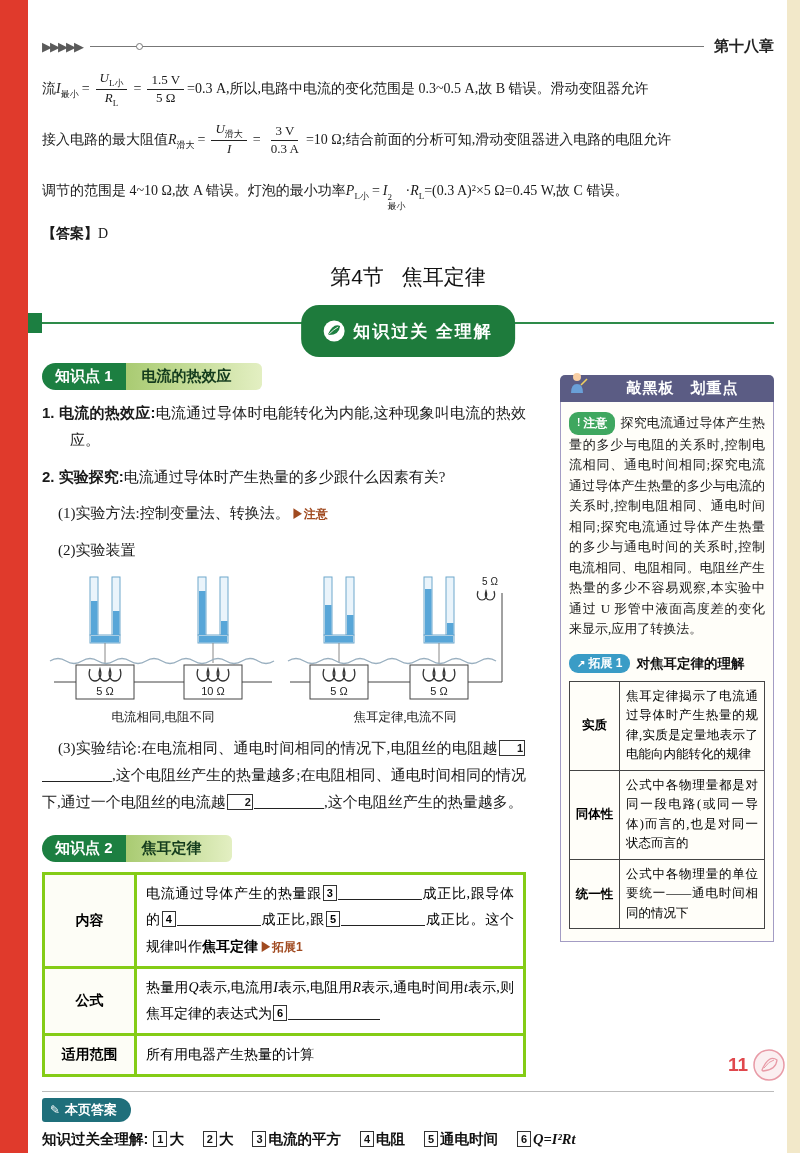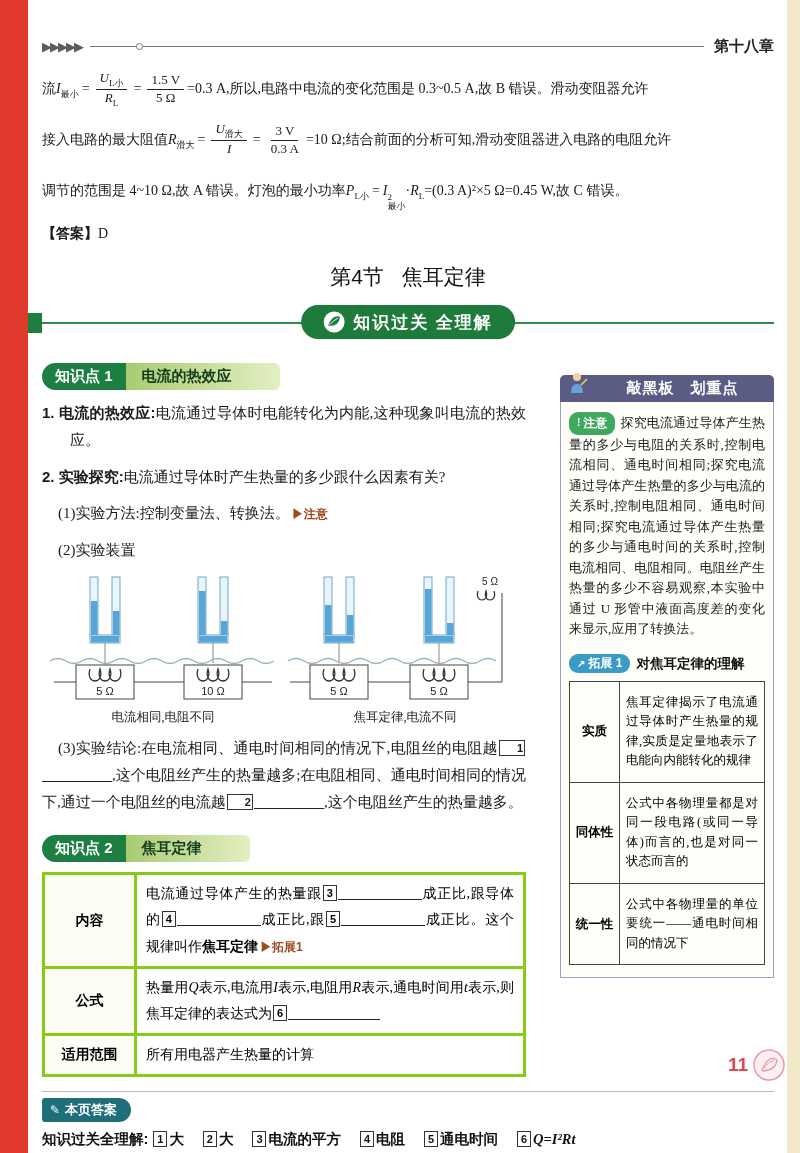--- a/index.html
+++ b/index.html
@@ -34,32 +34,32 @@
   .hei { font-family:"Liberation Sans","DejaVu Sans",sans-serif; font-weight:bold; }
 
   
   .section-title { margin:14px 0 10px 0; text-align:center; font-size:21px; font-weight:normal; color:#111; }
   .section-title .gap { display:inline-block; width:18px; }
 
   
   .banner { position:relative; height:36px; margin-top:14px; }
   .banner-rule { position:absolute; left:-14px; right:0; top:17px; height:2px; background:#2e8b4a; }
   .banner-block { position:absolute; left:-14px; top:8px; width:14px; height:20px; background:#1c7f41; }
-  .banner-pill { position:absolute; left:50%; transform:translateX(-50%); top:0; background:#1e7b3c; color:#fff; border-radius:18px; height:34px; display:flex; align-items:center; padding:0 22px; font-size:17px; font-weight:bold; letter-spacing:2px; }
+  .banner-pill { position:absolute; left:50%; transform:translateX(-50%); top:0; background:#1e7b3c; color:#fff; border-radius:18px; height:52px; display:flex; align-items:center; padding:0 22px; font-size:17px; font-weight:bold; letter-spacing:2px; }
   .leaf-icon { margin-right:8px; }
 
   
   .columns { display:flex; margin-top:12px; align-items:flex-start;gap:24px; }
   .left-col { width:500px; }
   .right-col { width:222px; margin-left:10px; margin-top:22px; }
 
   
   .kp-bar { display:inline-flex; border-radius:14px 6px 6px 14px; overflow:hidden; margin-top:10px; font-size:15px; }
   .kp-badge { background:#1c7f41; color:#fff; font-weight:bold; padding:4px 13px; }
-  .kp-title { background:linear-gradient(90deg,#a9cb72,#e3efc2); color:#143c1d; font-weight:bold; padding:4px 48px 4px 16px;text-align:center; }
+  .kp-title { background:linear-gradient(90deg,#a9cb72,#e3efc2); color:#143c1d; font-weight:bold; padding:4px 30px 4px 16px;text-align:center; }
 
   .body-p { margin:9px 0; font-size:15px; line-height:27px; color:#1a1a1a; font-family:"Liberation Serif","DejaVu Serif",serif; text-align:justify; }
   .hang { padding-left:28px; text-indent:-28px; }
   .indent { text-indent:16px; }
   .ref { color:#a04a20; font-weight:bold; font-size:12px; margin-left:2px; font-family:"Liberation Sans",sans-serif; }
 
   
   .diagrams { display:flex; justify-content:space-between; margin:4px 0 2px 0; }
   .diagram { margin:0; width:242px; text-align:center; }
   .diagram figcaption { font-size:12.5px; color:#222; margin-top:2px; font-family:"Liberation Serif",serif; }
@@ -81,21 +81,21 @@
   .sb-box { border:1px solid #a39cc4; border-top:none; padding:10px 8px 12px 8px; background:#fffef9; }
   .sb-notice { margin:0; font-size:13px; line-height:20.5px; text-align:justify; color:#1a1a1a; font-family:"Liberation Serif",serif; }
   .notice-badge { display:inline-flex; align-items:center; background:#3fa75f; color:#fff; border-radius:9px; font-size:12px; font-weight:bold; padding:1px 8px; margin-right:5px; vertical-align:1px; font-family:"Liberation Sans",sans-serif; }
   .badge-ico { font-size:10px; margin-right:3px; }
   .sb-expand { margin:14px 0 8px 0; font-size:13.5px; }
   .expand-badge { display:inline-flex; align-items:center; background:#3a9cc6; color:#fff; border-radius:9px; font-size:12px; font-weight:bold; padding:1px 8px; margin-right:6px; vertical-align:1px; font-family:"Liberation Sans",sans-serif; }
   .sb-expand b { font-size:13.5px; color:#111; }
   .sb-table { border-collapse:collapse; width:100%; }
   .sb-table th,.sb-table td { border:1px solid #444; font-size:12.5px; }
   .sb-table th { width:50px; font-weight:bold; text-align:center; font-family:"Liberation Sans",sans-serif; }
-  .sb-table td { padding:11px 6px; line-height:19.5px; text-align:justify; font-family:"Liberation Serif",serif; }
+  .sb-table td { padding:5px 6px; line-height:19.5px; text-align:justify; font-family:"Liberation Serif",serif; }
 
   
   .answers { margin-top:14px; border-top:1px solid #bbb; padding-top:6px; padding-right:95px; }
   .ans-badge { display:inline-flex; align-items:center; background:#1f6f7b; color:#fff; font-size:13px; font-weight:bold; border-radius:3px 12px 12px 3px; padding:3px 14px 3px 8px; }
   .ans-ico { margin-right:5px; font-size:12px; }
   .ans-line { margin:8px 0 0 0; font-size:14.5px; font-weight:bold; color:#111; }
   .ans-item { margin-right:14px; white-space:nowrap; }
   .ans-item .numbox { margin-right:2px; }
   .ans-formula { font-style:italic; font-family:"Liberation Serif",serif; }
 

